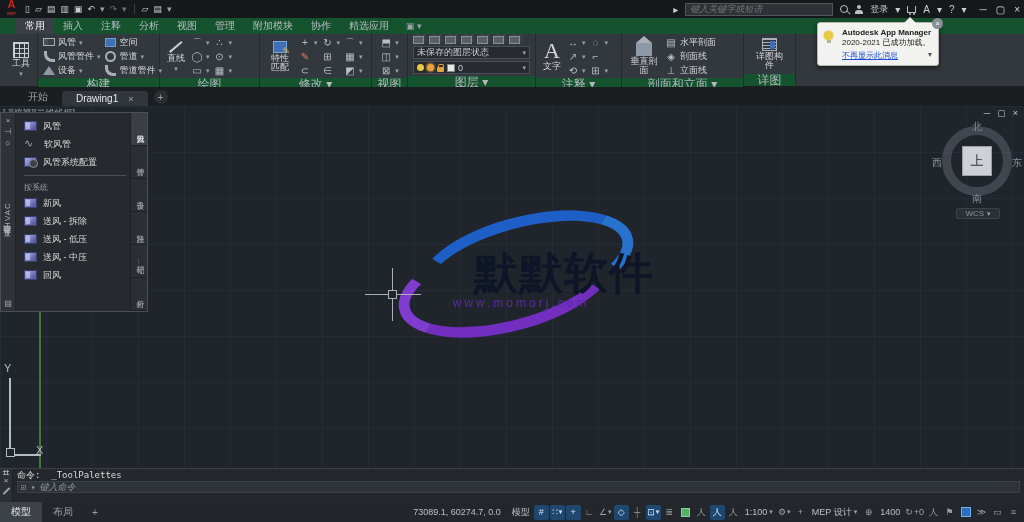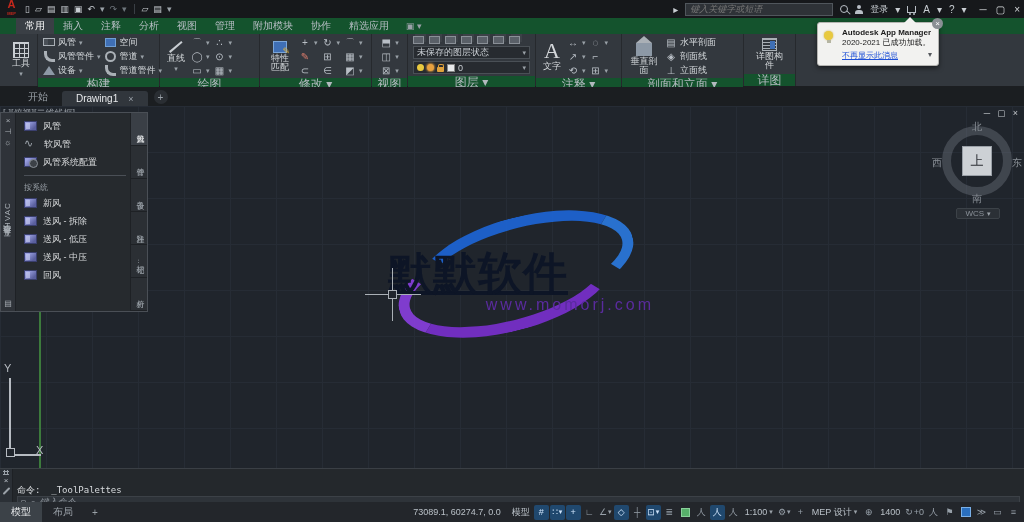--- a/index.html
+++ b/index.html
@@ -118,22 +118,22 @@
   .ptab{flex:1;display:flex;align-items:center;justify-content:center;writing-mode:vertical-rl;font-size:8px;color:#9aa1a8;
         border-bottom:1px solid #1e2125;background:#2b2f34;}
   .ptab.active{background:#3a3f46;color:#e8eaec;}
 
   
   .wm{position:absolute;left:388px;top:108px;width:280px;height:120px;pointer-events:none;}
   .wm .arcB{position:absolute;left:28px;top:2px;width:220px;height:96px;border:11px solid transparent;border-top-color:#1d66d8;
             border-right-color:#2a7ae0;border-radius:50%;transform:rotate(-14deg);opacity:.9;}
   .wm .arcP{position:absolute;left:8px;top:22px;width:220px;height:96px;border:11px solid transparent;border-bottom-color:#7a2fd0;
             border-left-color:#8a3fe0;border-radius:50%;transform:rotate(-14deg);opacity:.9;}
-  .wm .wmt{position:absolute;left:0;right:14px;top:30px;text-align:left;font-size:44px;font-weight:bold;color:#0d1526;letter-spacing:1px;text-decoration:underline;}
-  .wm .wmu{position:absolute;left:0;right:14px;top:82px;text-align:right;font-size:16px;color:#5a2b9e;letter-spacing:3px;}
+  .wm .wmt{position:absolute;left:0;right:14px;top:30px;text-align:right;font-size:44px;font-weight:bold;color:#0d1526;letter-spacing:1px;}
+  .wm .wmu{position:absolute;left:0;right:14px;top:82px;text-align:center;font-size:12px;color:#5a2b9e;letter-spacing:3px;}
 
   
   .ch-h{position:absolute;left:365px;top:188px;width:56px;height:1px;background:#aab0b6;}
   .ch-v{position:absolute;left:392px;top:162px;width:1px;height:53px;background:#aab0b6;}
   .ch-box{position:absolute;left:388px;top:184px;width:9px;height:9px;border:1px solid #aab0b6;background:#20252c;}
 
   
   .gline{position:absolute;left:39px;top:196px;width:2px;height:166px;background:#3c7a3c;}
   .ucs-o{position:absolute;left:6px;top:342px;width:9px;height:9px;border:1.5px solid #b7bcc2;}
   .ucs-y{position:absolute;left:9px;top:272px;width:1.5px;height:70px;background:#b7bcc2;}
@@ -152,21 +152,21 @@
           display:flex;align-items:center;justify-content:center;color:#2b2e33;font-size:13px;}
   .vc-wcs{position:absolute;left:18px;top:88px;width:44px;height:11px;background:#2b3036;border:1px solid #3c4248;
           color:#8b929a;font-size:8px;display:flex;align-items:center;justify-content:center;gap:3px;border-radius:2px;}
 
   
   .cmd{position:absolute;top:468px;left:0;right:0;height:34px;background:#24282c;border-top:1px solid #3a3f45;display:flex;}
   .cmd-rail{width:13px;background:#2b3036;display:flex;flex-direction:column;align-items:center;gap:2px;padding-top:1px;border-right:1px solid #1e2125;}
   .grip{width:6px;height:5px;background:radial-gradient(circle,#9aa1a8 1px,transparent 1.2px) 0 0/3px 3px;}
   .cmd-rail .cx{color:#b9bfc6;font-size:8px;line-height:8px;}
   .wrench{width:9px;height:2px;background:#9aa1a8;transform:rotate(-45deg);border-radius:1px;margin-top:3px;}
-  .cmd-body{flex:1;display:flex;flex-direction:column;font-family:"DejaVu Sans Mono",monospace;font-size:9px;color:#d8dbde;padding:1px 4px 0 4px;margin-top:15px;}
+  .cmd-body{flex:1;display:flex;flex-direction:column;font-family:"DejaVu Sans Mono",monospace;font-size:9px;color:#d8dbde;padding:1px 4px 0 4px;}
   .cmd-line{height:10px;line-height:10px;white-space:pre;}
   .cmd-input{height:12px;margin-top:1px;background:#2e3339;border:1px solid #3c4147;display:flex;align-items:center;gap:4px;padding:0 3px;}
   .cmd-input .ci{color:#9aa1a8;font-size:8px;}
   .cmd-ph{color:#8a9097;font-style:italic;}
 
   
   .sbar{position:absolute;top:502px;left:0;right:0;height:20px;background:#23262b;display:flex;align-items:center;font-size:10px;}
   .ltabs{display:flex;align-items:stretch;height:100%;}
   .ltab{padding:0 11px;display:flex;align-items:center;color:#9aa1a8;}
   .ltab.active{background:#3c4248;color:#e8eaec;}

